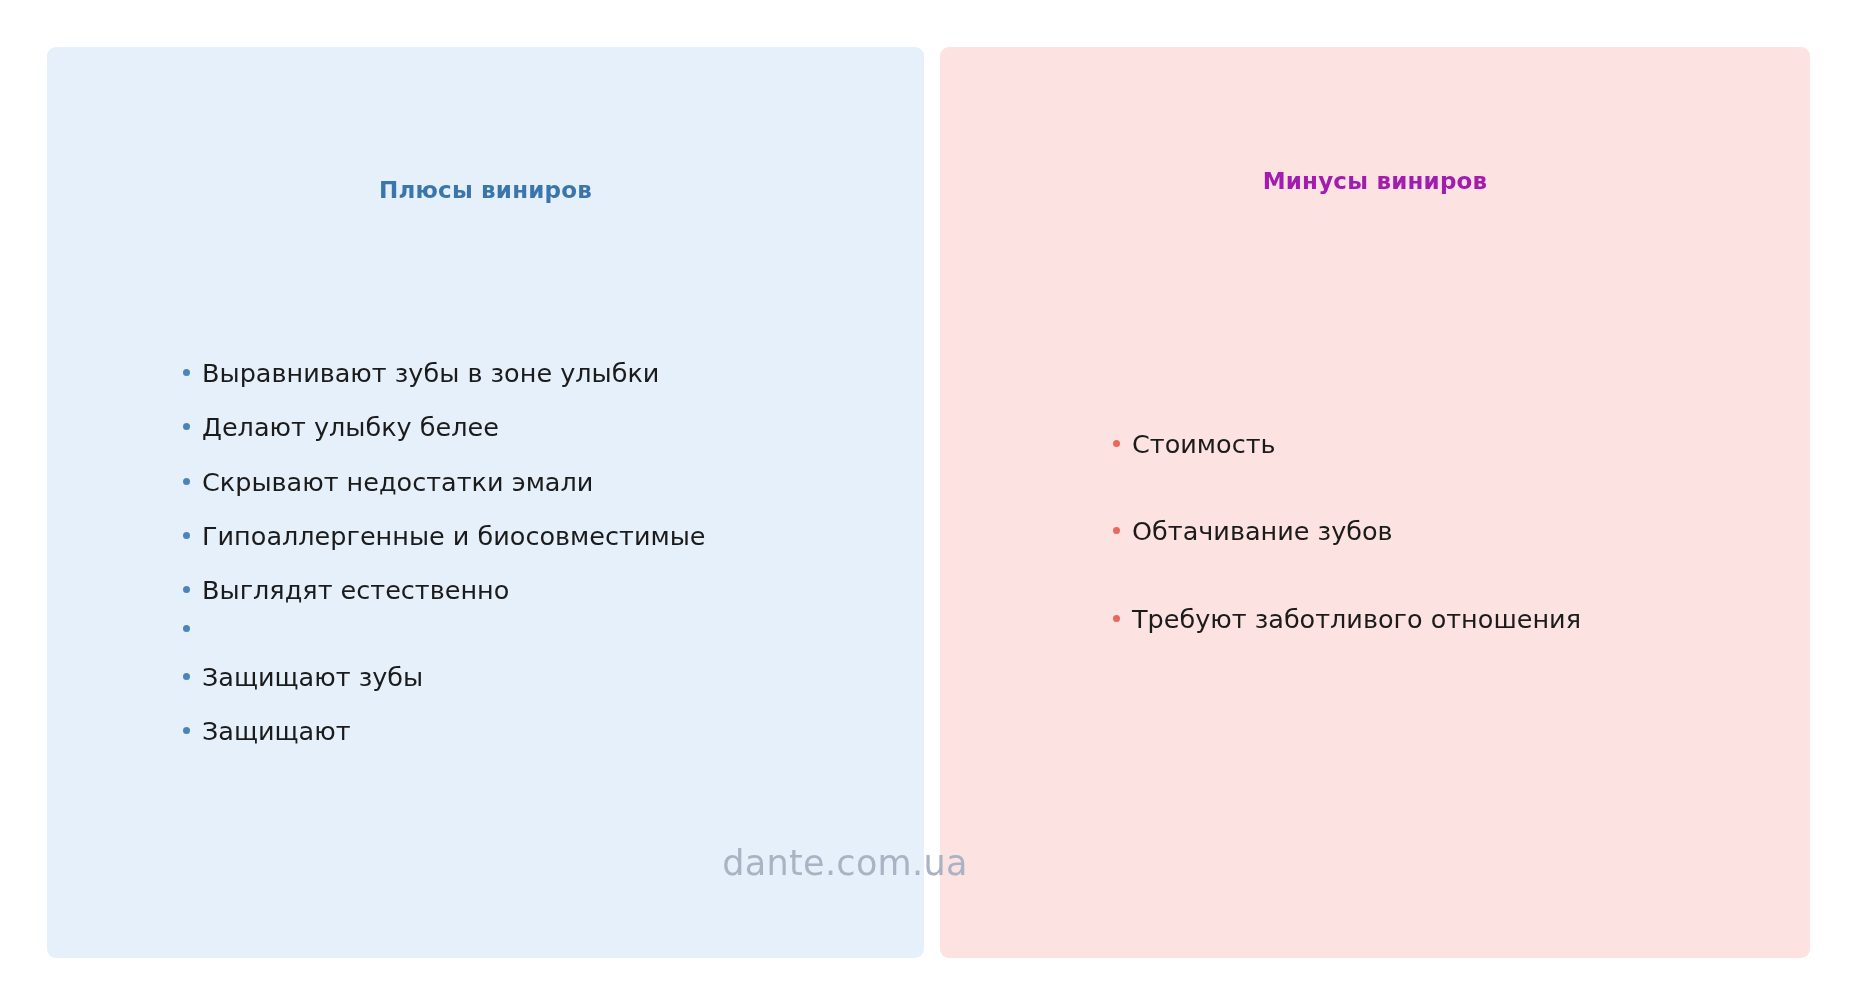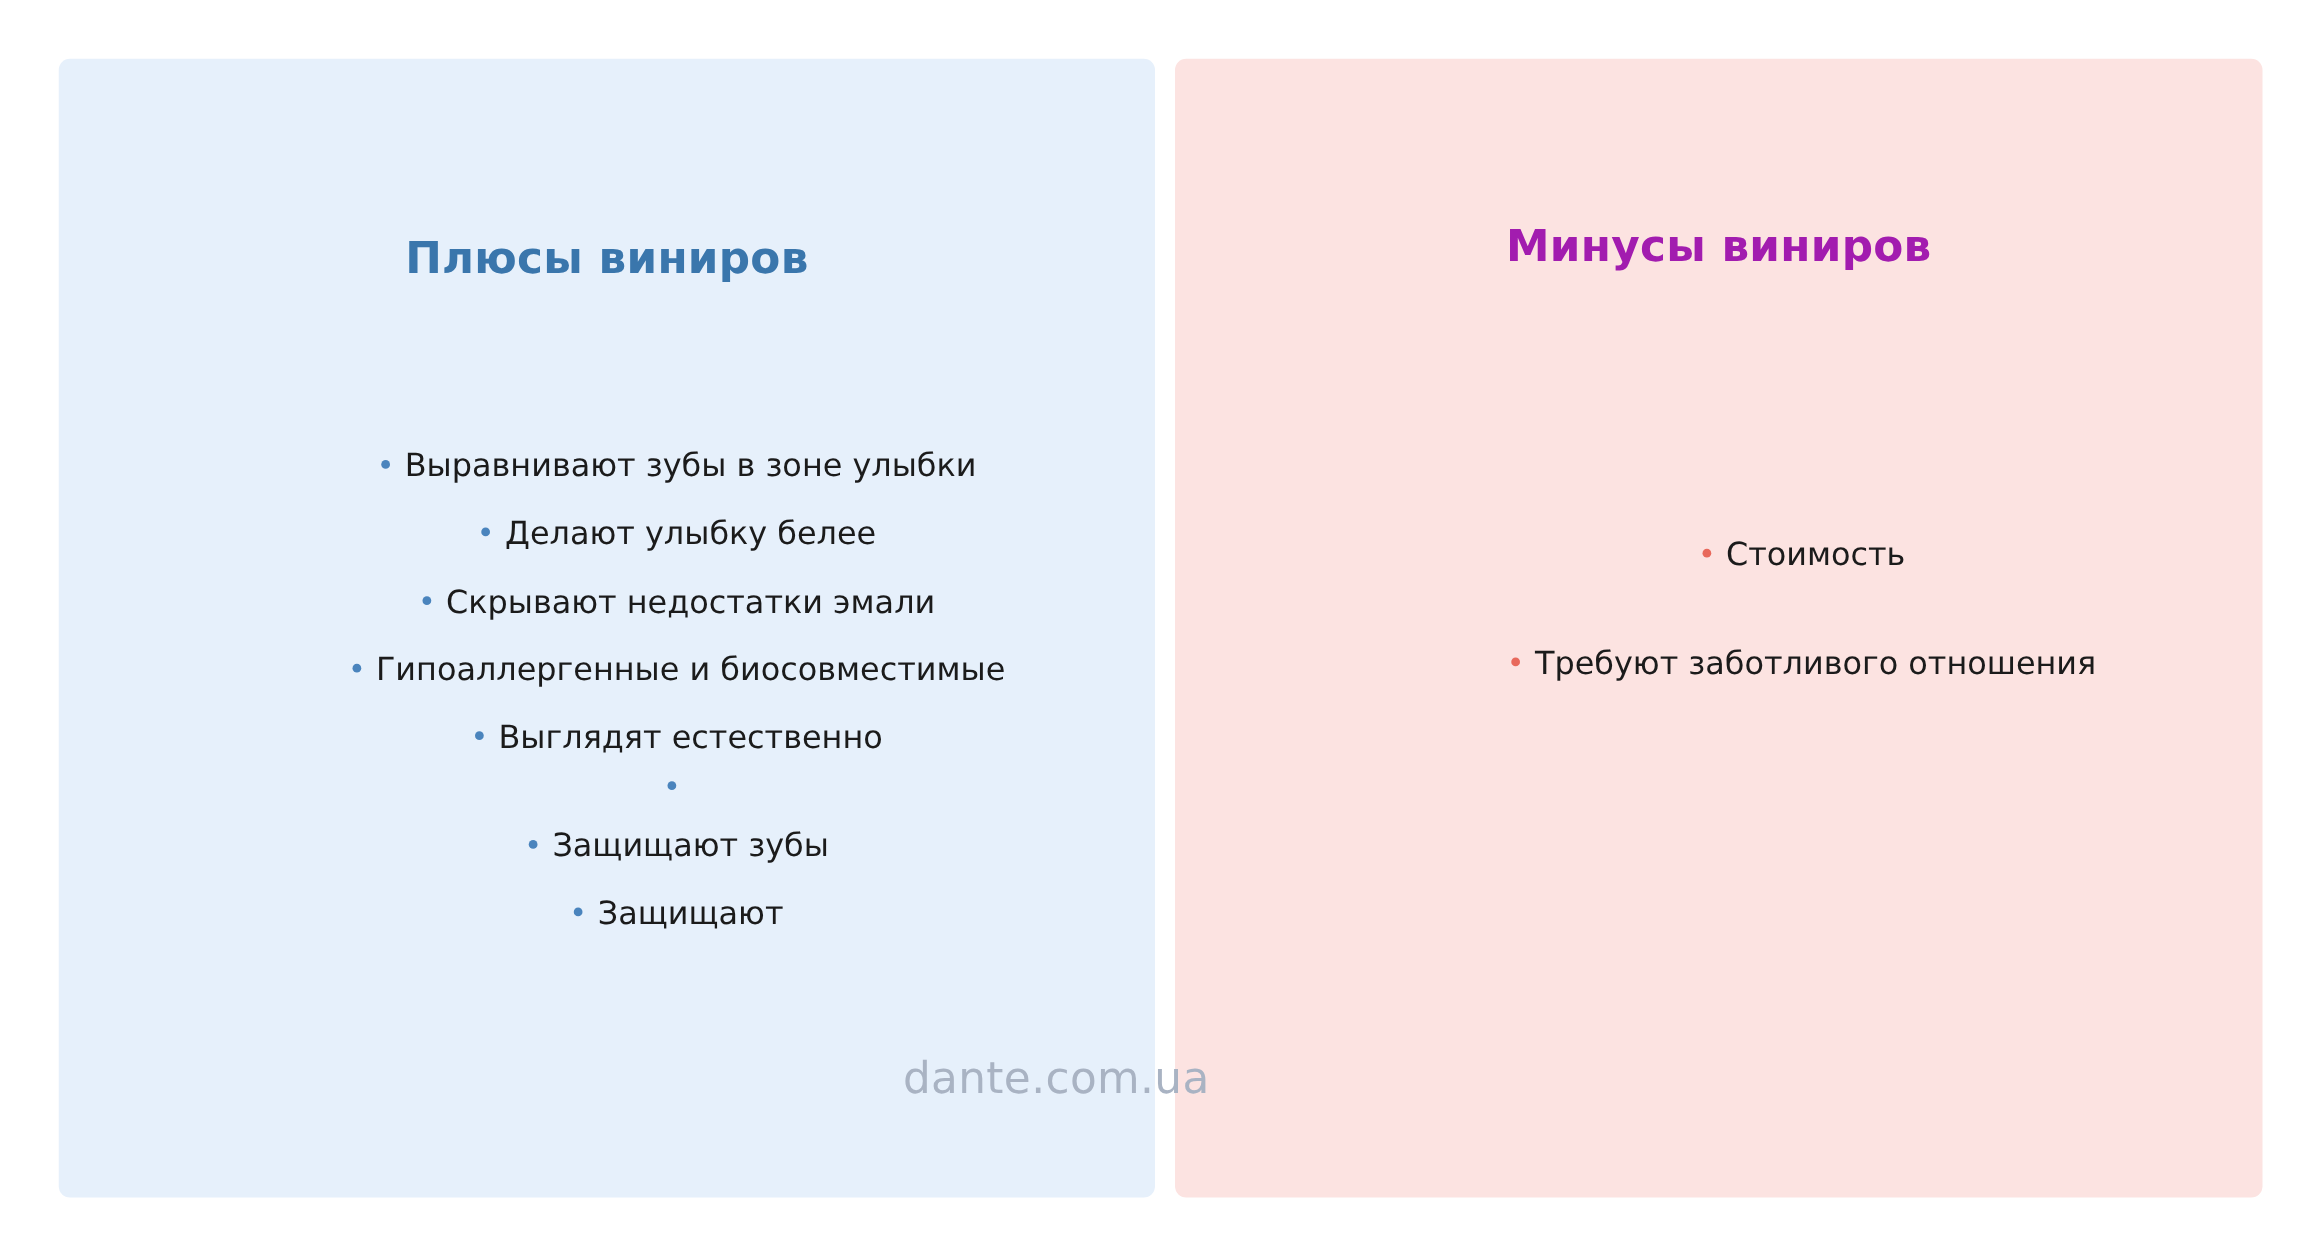--- a/index.html
+++ b/index.html
@@ -44,21 +44,21 @@
     width: 870px;
     height: 911px;
     background: #fce3e1;
   }
 
   .panel-title {
     position: absolute;
     left: 0;
     width: 100%;
     text-align: center;
-    font-size: 35px;
+    font-size: 23px;
     font-weight: 700;
     letter-spacing: 0.2px;
     line-height: 1.1;
     white-space: nowrap;
   }
 
   #pros-title {
     top: 112px;
     color: #3a76ac;
   }
@@ -88,21 +88,20 @@
   }
 
   .bullet-item {
     display: flex;
     align-items: baseline;
     color: #1b1b1b;
     font-size: 25.5px;
     font-weight: 400;
     line-height: 1.15;
     white-space: nowrap;
-    justify-content: center;
   }
 
   #pros-list .bullet-item {
     margin-bottom: 25px;
   }
 
   #cons-list .bullet-item {
     margin-bottom: 58px;
   }
 
@@ -189,20 +188,24 @@
   <section class="panel" id="panel-cons">
     <h2 class="panel-title" id="cons-title">Минусы виниров</h2>
 
     <ul class="bullet-list" id="cons-list">
       <li class="bullet-item">
         <span class="bullet-dot"></span>
         <span class="bullet-text">Стоимость</span>
       </li>
       <li class="bullet-item">
         <span class="bullet-dot"></span>
+        <span class="bullet-text">Обтачивание зубов</span>
+      </li>
+      <li class="bullet-item">
+        <span class="bullet-dot"></span>
         <span class="bullet-text">Требуют заботливого отношения</span>
       </li>
     </ul>
   </section>
 
   <div id="watermark">dante.com.ua</div>
 
 </div>
 
 </body></html>

